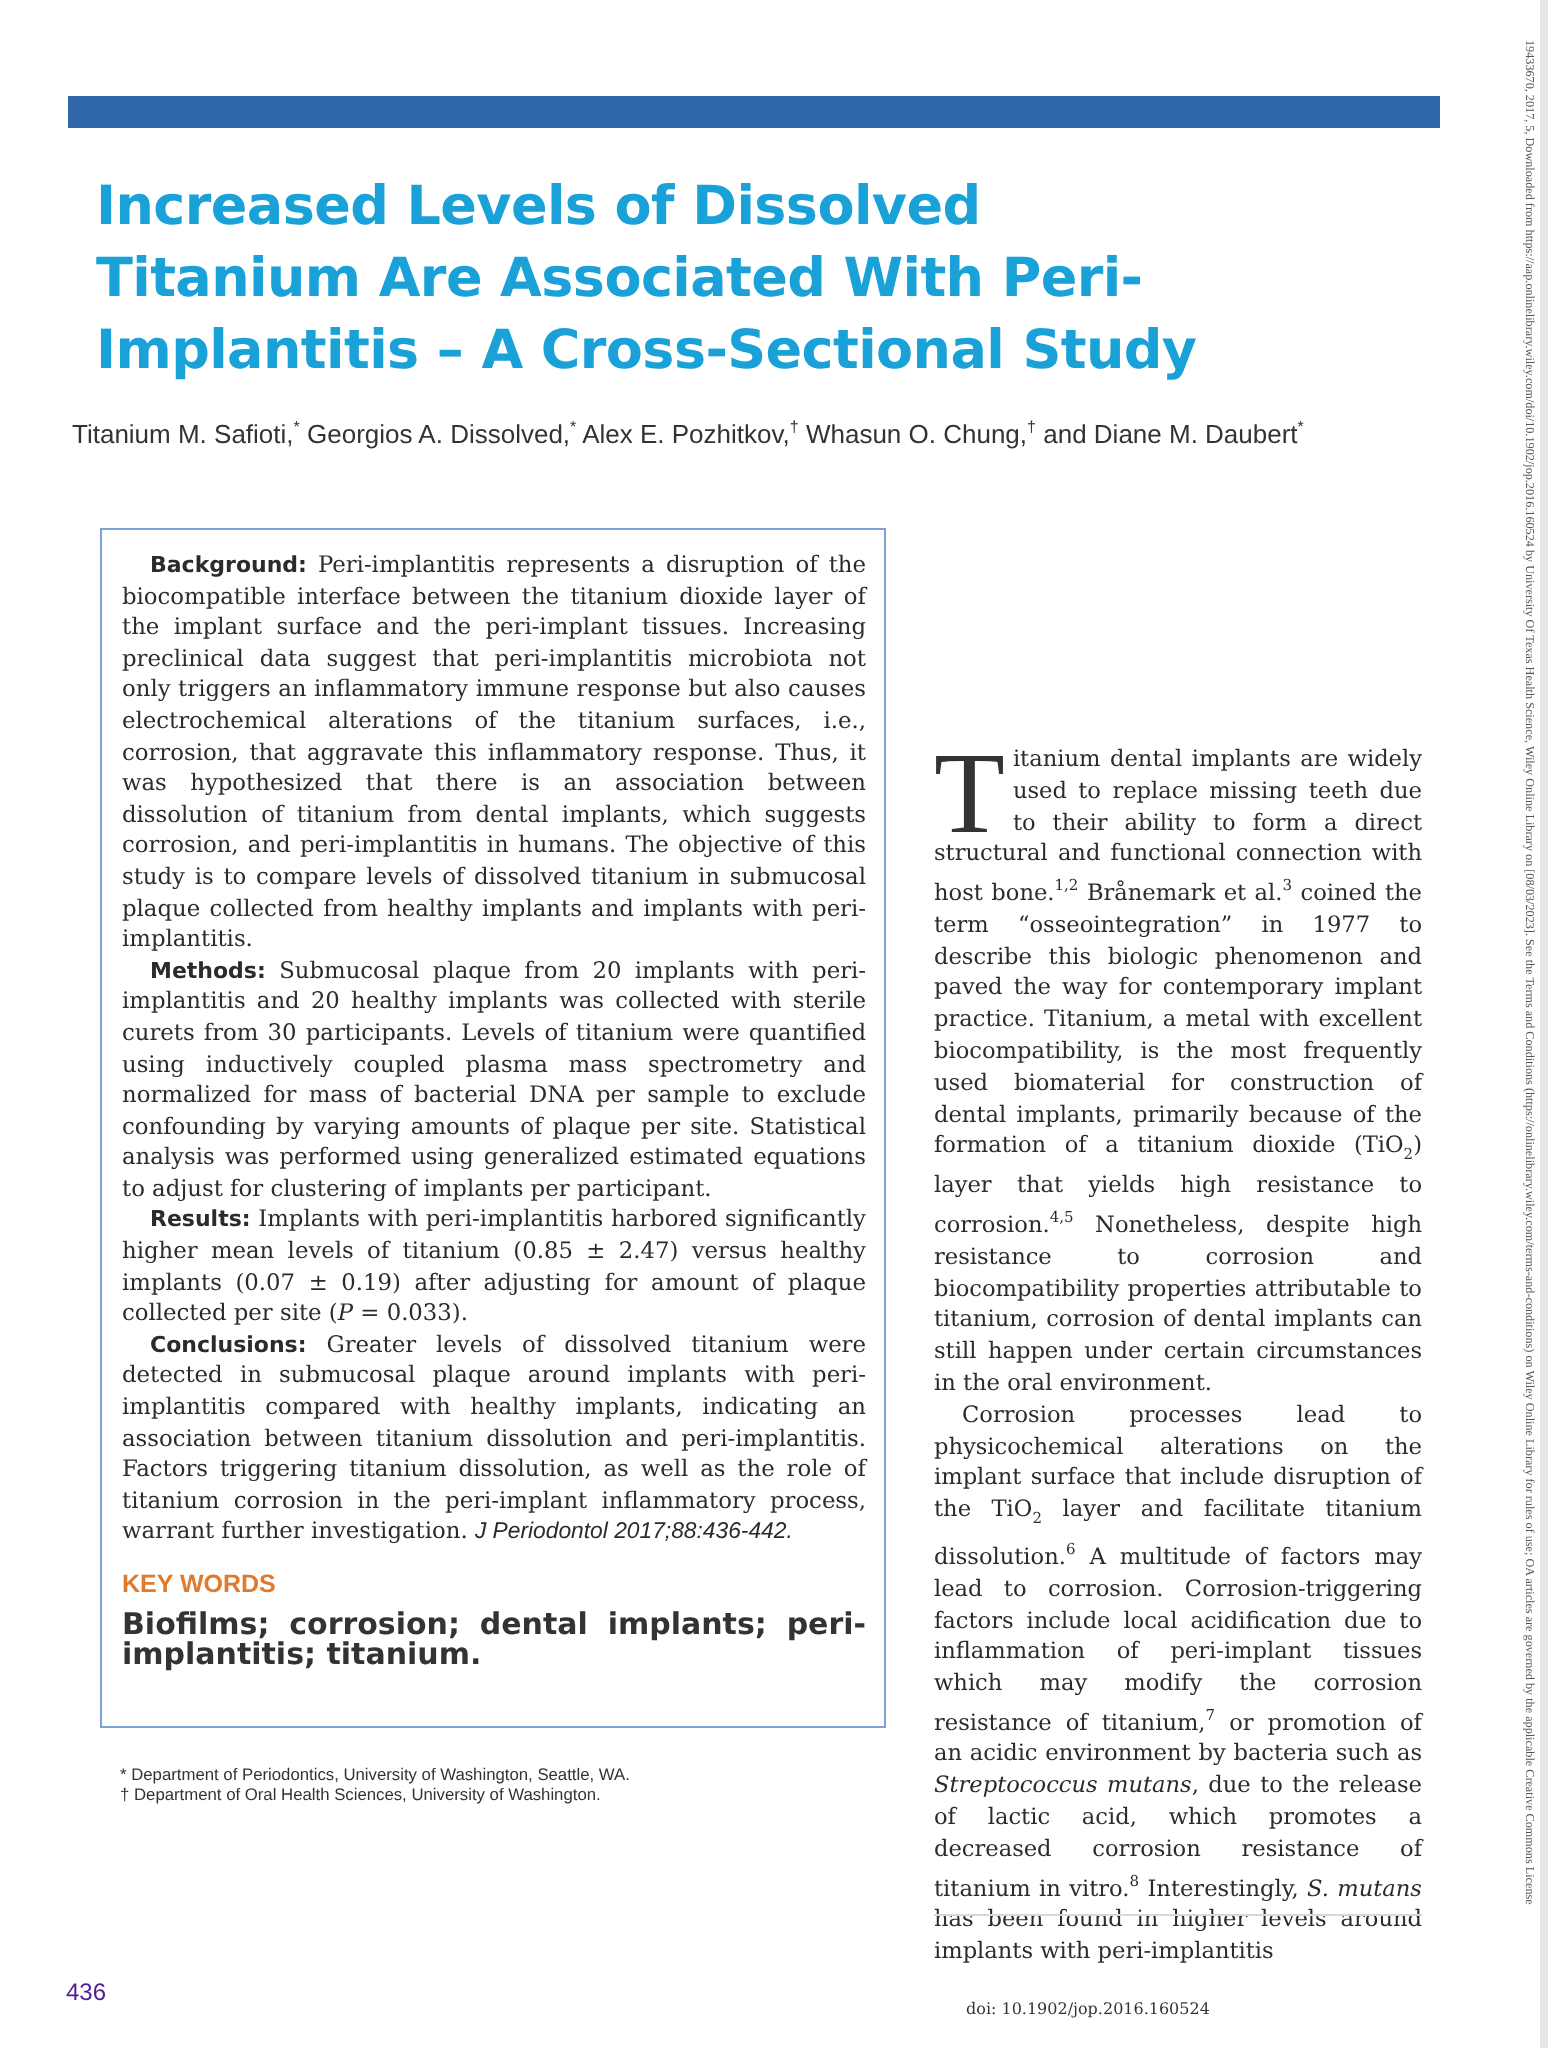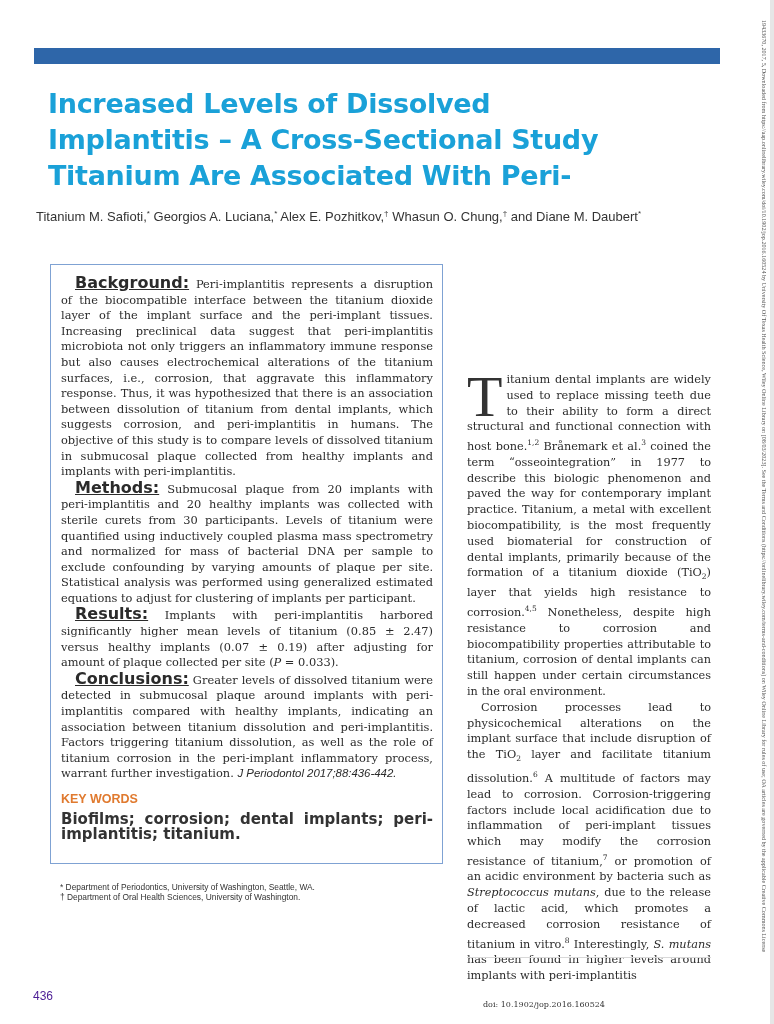--- a/index.html
+++ b/index.html
@@ -6,21 +6,21 @@
   body { width:774px; height:1024px; position:relative; overflow:hidden; font-family:"Liberation Serif", serif; color:#2b2b2b; }
   .vol { position:absolute; right:56px; top:35px; font-family:"Liberation Sans", sans-serif; font-size:10.5px; color:#333;margin-top:16px; }
   .bar { position:absolute; left:34px; top:48px; width:686px; height:16px; background:#2e66a9; }
   .title { position:absolute; left:48px; top:86px; width:680px; font-family:"DejaVu Sans", sans-serif; font-weight:bold; font-size:27px; line-height:36px; color:#1aa1d8; letter-spacing:-0.3px; }
   .title div { white-space:nowrap; }
   .authors { position:absolute; left:36px; top:205px; width:660px; font-family:"Liberation Sans", sans-serif; font-size:13px; line-height:17px; color:#333; }
   .authors sup { font-size:8px; }
   .abstract-box { position:absolute; left:50px; top:264px; width:393px; height:600px; border:1px solid #7fa2d3; box-sizing:border-box; }
   .abstract { position:absolute; left:61px; top:275px; width:372px; font-family:"DejaVu Serif", serif; font-size:11.4px; line-height:15.6px; color:#2b2b2b; text-align:justify; }
   .abstract p { margin:0; text-indent:14px; }
-  .abstract b { font-family:"DejaVu Sans", sans-serif; font-size:16px;text-decoration:underline; }
+  .abstract b { font-family:"DejaVu Sans", sans-serif; font-size:11px; }
   .abstract .cite { font-style:italic; font-family:"Liberation Sans", sans-serif; }
   .kw-head { font-family:"Liberation Sans", sans-serif; font-weight:bold; color:#e07a2f; font-size:12.5px; margin-top:10px; }
   .kw { font-family:"DejaVu Sans", sans-serif; font-weight:bold; font-size:15px; line-height:15px; margin-top:4px; color:#333; }
   .footnotes { position:absolute; left:60px; top:882px; font-family:"Liberation Sans", sans-serif; font-size:8.4px; line-height:10px; color:#333; }
   .pagenum { position:absolute; left:33px; top:989px; font-family:"Liberation Sans", sans-serif; font-size:12px; color:#4c1d95; }
   .body-col { position:absolute; left:467px; top:372px; width:244px; font-family:"DejaVu Serif", serif; font-size:11.3px; line-height:15.8px; color:#2b2b2b; text-align:justify; }
   .body-col p { margin:0; }
   .body-col p + p { text-indent:14px; }
   .dropcap { float:left; font-family:"Liberation Serif", serif; font-size:58px; line-height:44px; margin:3px 4px 0 0; color:#333; }
   .body-col sup { font-size:7.5px;margin-top:18px; }
@@ -32,27 +32,27 @@
   .sidebar-shade { position:absolute; left:770px; top:0; width:4px; height:1024px; background:#e6e6e6; }
 </style>
 </head>
 <body>
 
 <div class="vol">Volume 88 • Number 5</div>
 <div class="bar"></div>
 
 <div class="title">
   <div>Increased Levels of Dissolved</div>
+  <div>Titanium Are Associated With Peri-</div>
   <div>Implantitis – A Cross-Sectional Study</div>
-  <div>Titanium Are Associated With Peri-</div>
 </div>
 
 <div class="authors">
   <span>Titanium M. Safioti,</span><sup>*</sup>
-  <span>Georgios A. Luciana,</span><sup>*</sup>
+  <span>Georgios A. Dissolved,</span><sup>*</sup>
   <span>Alex E. Pozhitkov,</span><sup>†</sup>
   <span>Whasun O. Chung,</span><sup>†</sup>
   <span>and Diane M. Daubert</span><sup>*</sup>
 </div>
 
 <div class="abstract-box"></div>
 <div class="abstract">
   <p><b>Background:</b> <span>Peri-implantitis represents a disruption of the biocompatible interface between the titanium dioxide layer of the implant surface and the peri-implant tissues. Increasing preclinical data suggest that peri-implantitis microbiota not only triggers an inflammatory immune response but also causes electrochemical alterations of the titanium surfaces, i.e., corrosion, that aggravate this inflammatory response. Thus, it was hypothesized that there is an association between dissolution of titanium from dental implants, which suggests corrosion, and peri-implantitis in humans. The objective of this study is to compare levels of dissolved titanium in submucosal plaque collected from healthy implants and implants with peri-implantitis.</span></p>
   <p><b>Methods:</b> <span>Submucosal plaque from 20 implants with peri-implantitis and 20 healthy implants was collected with sterile curets from 30 participants. Levels of titanium were quantified using inductively coupled plasma mass spectrometry and normalized for mass of bacterial DNA per sample to exclude confounding by varying amounts of plaque per site. Statistical analysis was performed using generalized estimated equations to adjust for clustering of implants per participant.</span></p>
   <p><b>Results:</b> <span>Implants with peri-implantitis harbored significantly higher mean levels of titanium (0.85 ± 2.47) versus healthy implants (0.07 ± 0.19) after adjusting for amount of plaque collected per site (</span><i>P</i><span> = 0.033).</span></p>

